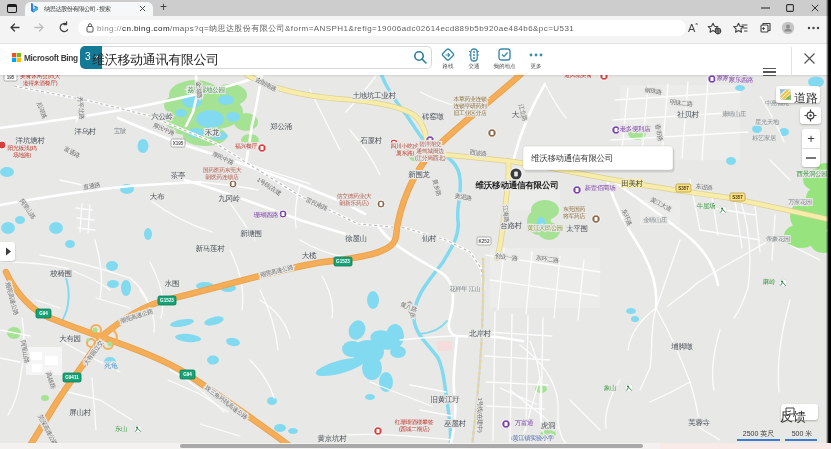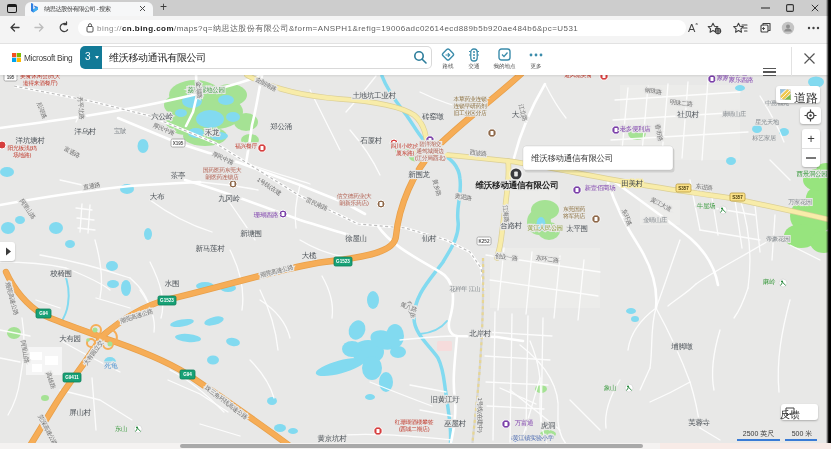--- a/index.html
+++ b/index.html
@@ -6,41 +6,41 @@
 
 #tabbar{left:0;top:0;width:831px;height:16px;background:#cdcdcd}
 #tabicon{left:7px;top:3.5px;width:10px;height:9px;border:1.6px solid #1b1b1b;border-radius:2px;border-top-width:3.5px}
 #tab{left:25px;top:2px;width:128px;height:14px;background:#f6f7f8;border-radius:6px 6px 0 0;overflow:hidden}
 #tabtitle{left:44px;top:4.5px;font-size:6.3px;color:#404040;letter-spacing:-.6px;white-space:nowrap;width:88px;overflow:hidden}
 #newtab{left:160px;top:0px;font-size:12px;color:#3c3c3c;font-weight:400}
 
 #toolbar{left:0;top:16px;width:831px;height:28px;background:#f4f4f4;border-bottom:1px solid #e3e3e3}
 #urlpill{left:78px;top:20px;width:608px;height:16px;background:#fff;border-radius:8px}
 #urltext{left:97px;top:23px;font-size:8px;color:#5f5f5f;letter-spacing:.45px;white-space:nowrap}
-#urltext b{color:#1a1a1a;font-weight:bold}
+#urltext b{color:#1a1a1a;font-weight:normal}
 
 #bingbar{left:0;top:44px;width:831px;height:31px;background:#fff;box-shadow:0 1px 2px rgba(0,0,0,.10)}
 #mslogo{left:12px;top:53px;width:9px;height:9px}
-#bingtxt{left:24px;top:52.5px;font-size:8.3px;color:#3d3d3d;font-weight:400;letter-spacing:-.3px}
+#bingtxt{left:24px;top:52.5px;font-size:8.3px;color:#3d3d3d;font-weight:700;letter-spacing:-.3px}
 #cntbox{left:80px;top:46px;width:22px;height:23px;background:#127a97;border-radius:5px 0 0 5px;color:#fff;text-align:left;padding-left:5px;font-size:10px;line-height:22px}
 #searchbox{left:102px;top:46px;width:330px;height:23px;background:#fff;border:1px solid #d9d9d9;border-left:none;border-radius:0 5px 5px 0}
-#searchtxt{left:109px;top:51px;font-size:10px;color:#222;letter-spacing:-.3px}
+#searchtxt{left:92px;top:51px;font-size:13px;color:#222;letter-spacing:-.3px}
 .hicon{top:48px}
 .hlabel{top:61.5px;font-size:6px;color:#4b4b4b;text-align:center;transform:scale(.92);transform-origin:center top}
 #hamb{left:763px;top:68px;width:13px}
 #hamb div{height:1.2px;background:#565656;margin-bottom:2.2px}
 #hdivider{left:791px;top:47px;width:1px;height:29px;background:#e2e2e2}
 
 .mapbtn{background:#fff;border-radius:3px;box-shadow:0 1px 2px rgba(0,0,0,.25)}
 #roadbtn{left:776px;top:86px;width:44px;height:17px}
 #roadtxt{left:794px;top:90px;font-size:12px;color:#333}
 #locbtn{left:800px;top:107px;width:21px;height:17px}
 #zoombtn{left:802px;top:129px;width:18px;height:38px}
 #fbbtn{left:781px;top:404px;width:37px;height:16px}
-#fbtxt{left:780px;top:408px;font-size:10px;color:#333}
+#fbtxt{left:780px;top:408px;font-size:13px;color:#333}
 #scale1{left:736px;top:429px;width:45px;text-align:center;font-size:7px;color:#3a3a3a}
 #scale2{left:786px;top:429px;width:32px;text-align:center;font-size:7px;color:#3a3a3a}
 .sline{top:439px;height:2px;background:#3a7bd5}
 #expander{left:0;top:242px;width:15px;height:19px;background:#fff;border-radius:0 3px 3px 0;box-shadow:0 1px 2px rgba(0,0,0,.2)}
 #botbar{left:0;top:443px;width:831px;height:6px;background:#f4f2f1}
 #botthumb{left:180px;top:444px;width:463px;height:4px;background:#a9a9a9;border-radius:2px}
 #botpink{left:660px;top:443px;width:171px;height:6px;background:#f8ebe7}
 </style></head><body>
 <svg id="map" class="abs" style="left:0;top:75px" width="831" height="374" viewBox="0 75 831 374" preserveAspectRatio="none">
 <rect x="0" y="75" width="831" height="374" fill="#e8e8e7"></rect>

